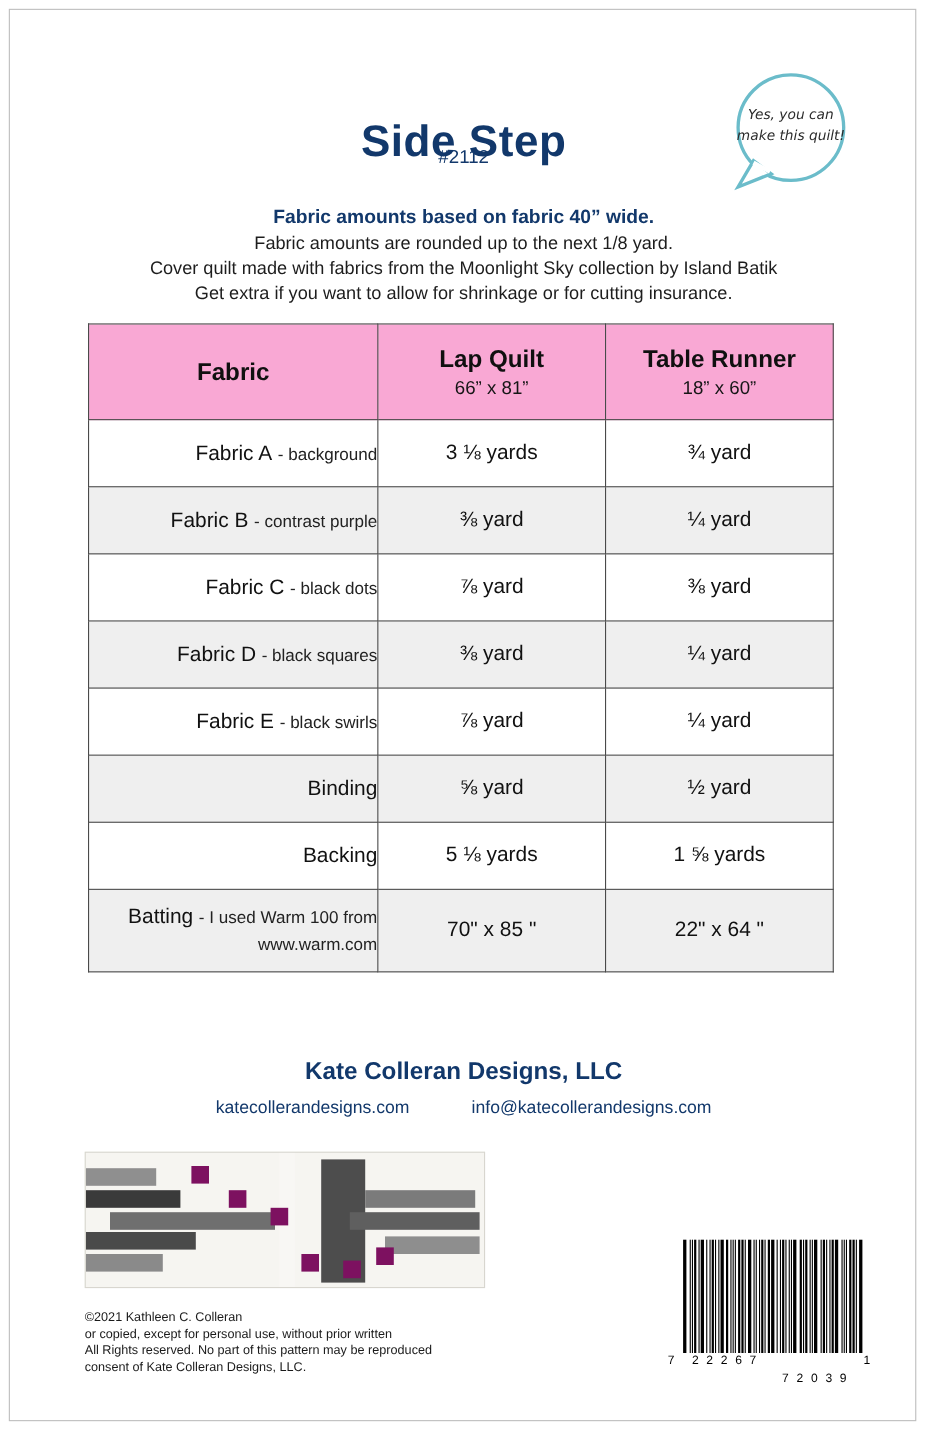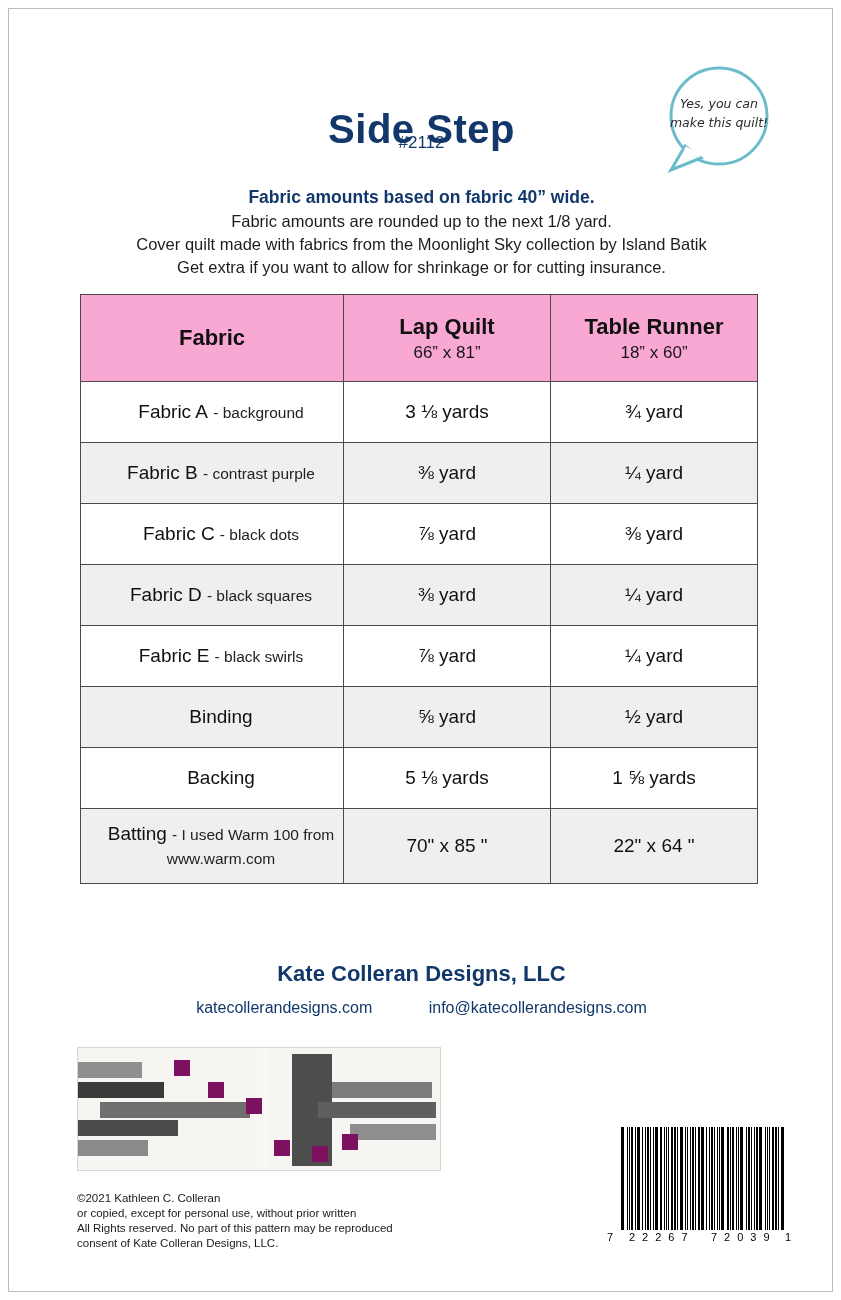--- a/index.html
+++ b/index.html
@@ -128,21 +128,21 @@
     font-weight: normal;
     color: #161616;
     line-height: 23px;
   }
   tbody td {
     height: 60px;
     vertical-align: middle;
   }
   tbody tr.alt td { background: #efefef; margin-left: 35px; }
   tbody tr td.fab {
-    text-align: center;
+    text-align: right;
     padding-left: 18px;
     font-size: 18.5px;
     color: #111;
   }
   td.fab .name { font-size: 19px; }
   td.fab .desc { font-size: 15.5px; color: #222; }
   tbody td.amt {
     text-align: center;
     font-size: 19px;
     color: #111;
@@ -224,21 +224,21 @@
     position: absolute;
     left: 0;
     top: 104px;
     width: 186px;
     font-size: 11px;
     font-family: "Liberation Sans", sans-serif;
     color: #000;
   }
   .bc-digits .d-left { position: absolute; left: 0; top: 0; }
   .bc-digits .d-mid { position: absolute; left: 22px; top: 0; letter-spacing: 7px; }
-  .bc-digits .d-mid2 { position: absolute; left: 104px; top: 0; letter-spacing: 7px; }
+  .bc-digits .d-mid2 { position: absolute; left: 104px; top: 16px; letter-spacing: 7px; }
   .bc-digits .d-right { position: absolute; left: 178px; top: 0; }
 </style>
 </head>
 <body>
 
 <div class="page">
 
   <div class="title">Side Step</div>
   <div class="subtitle-num">#2112</div>
 

